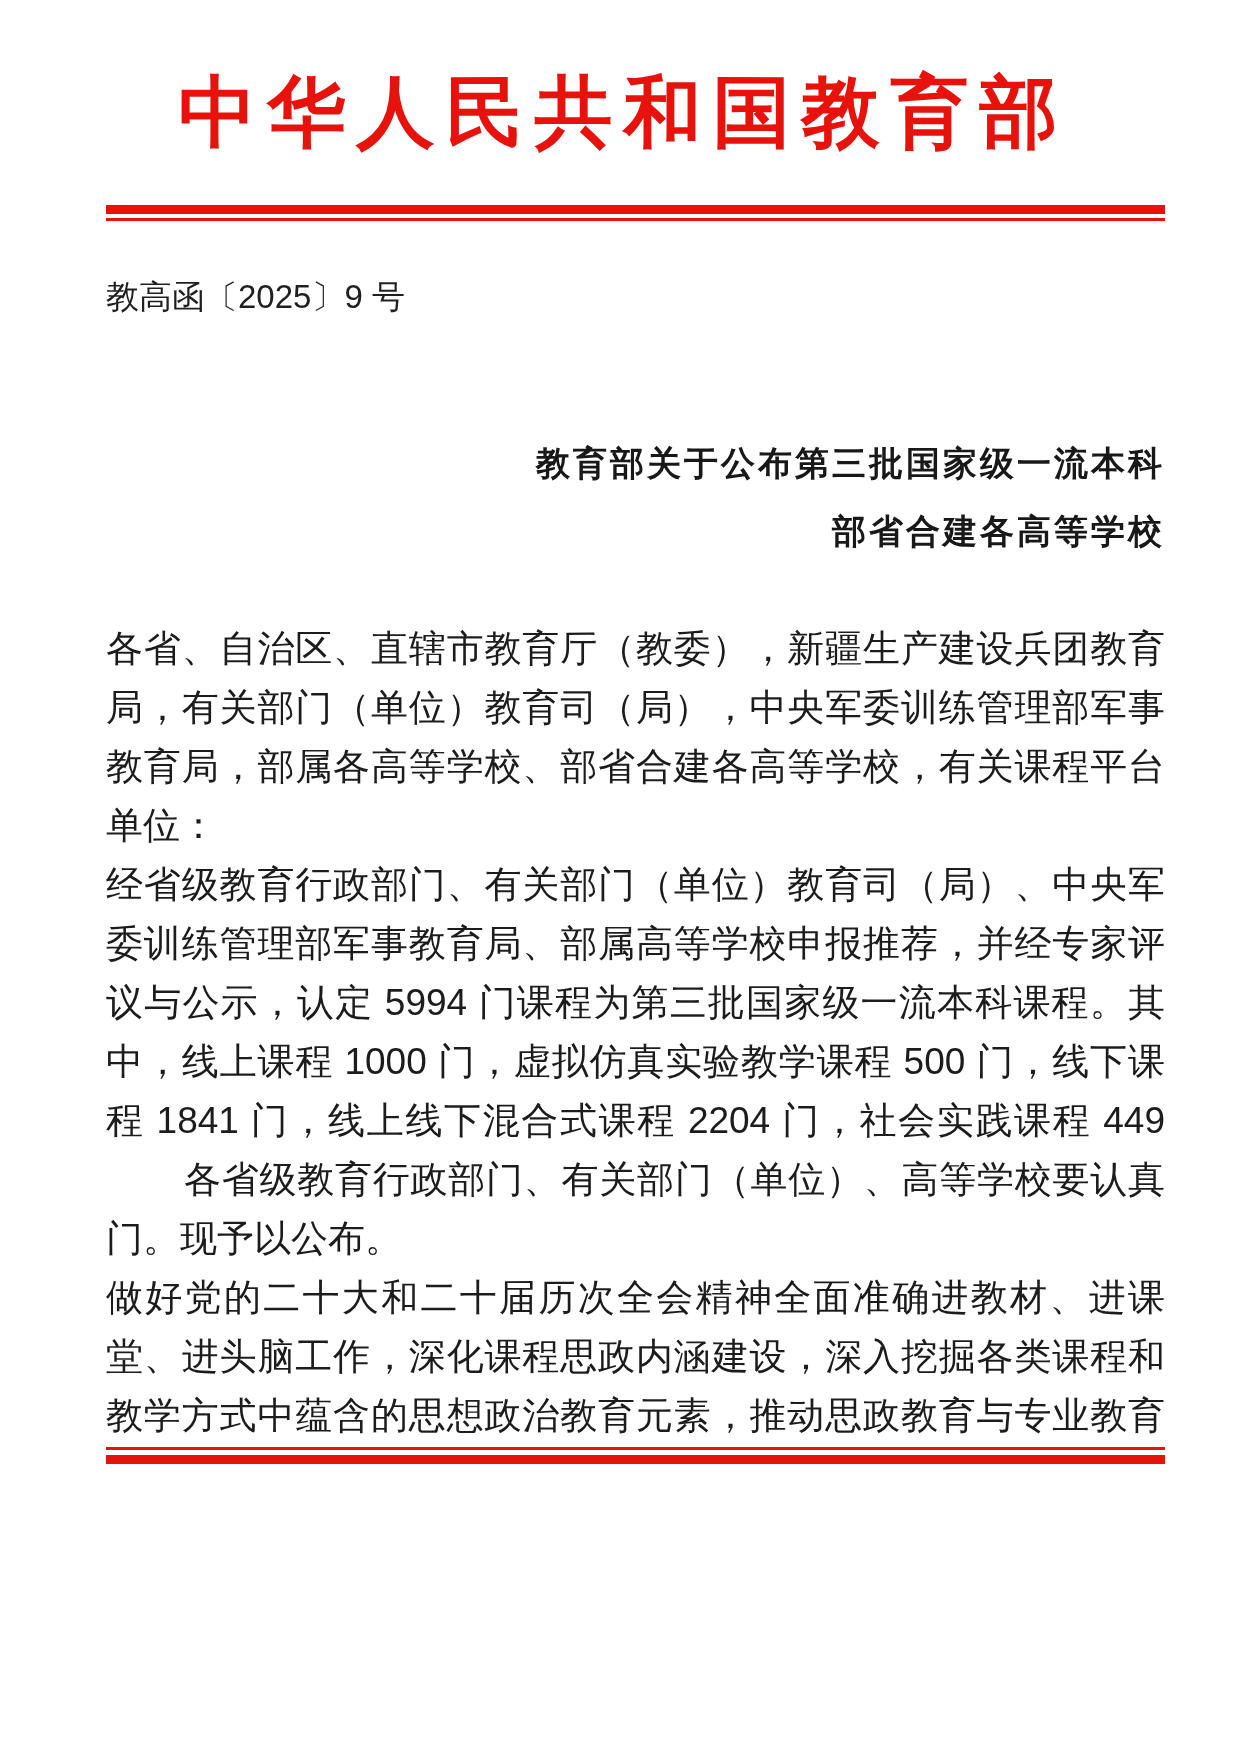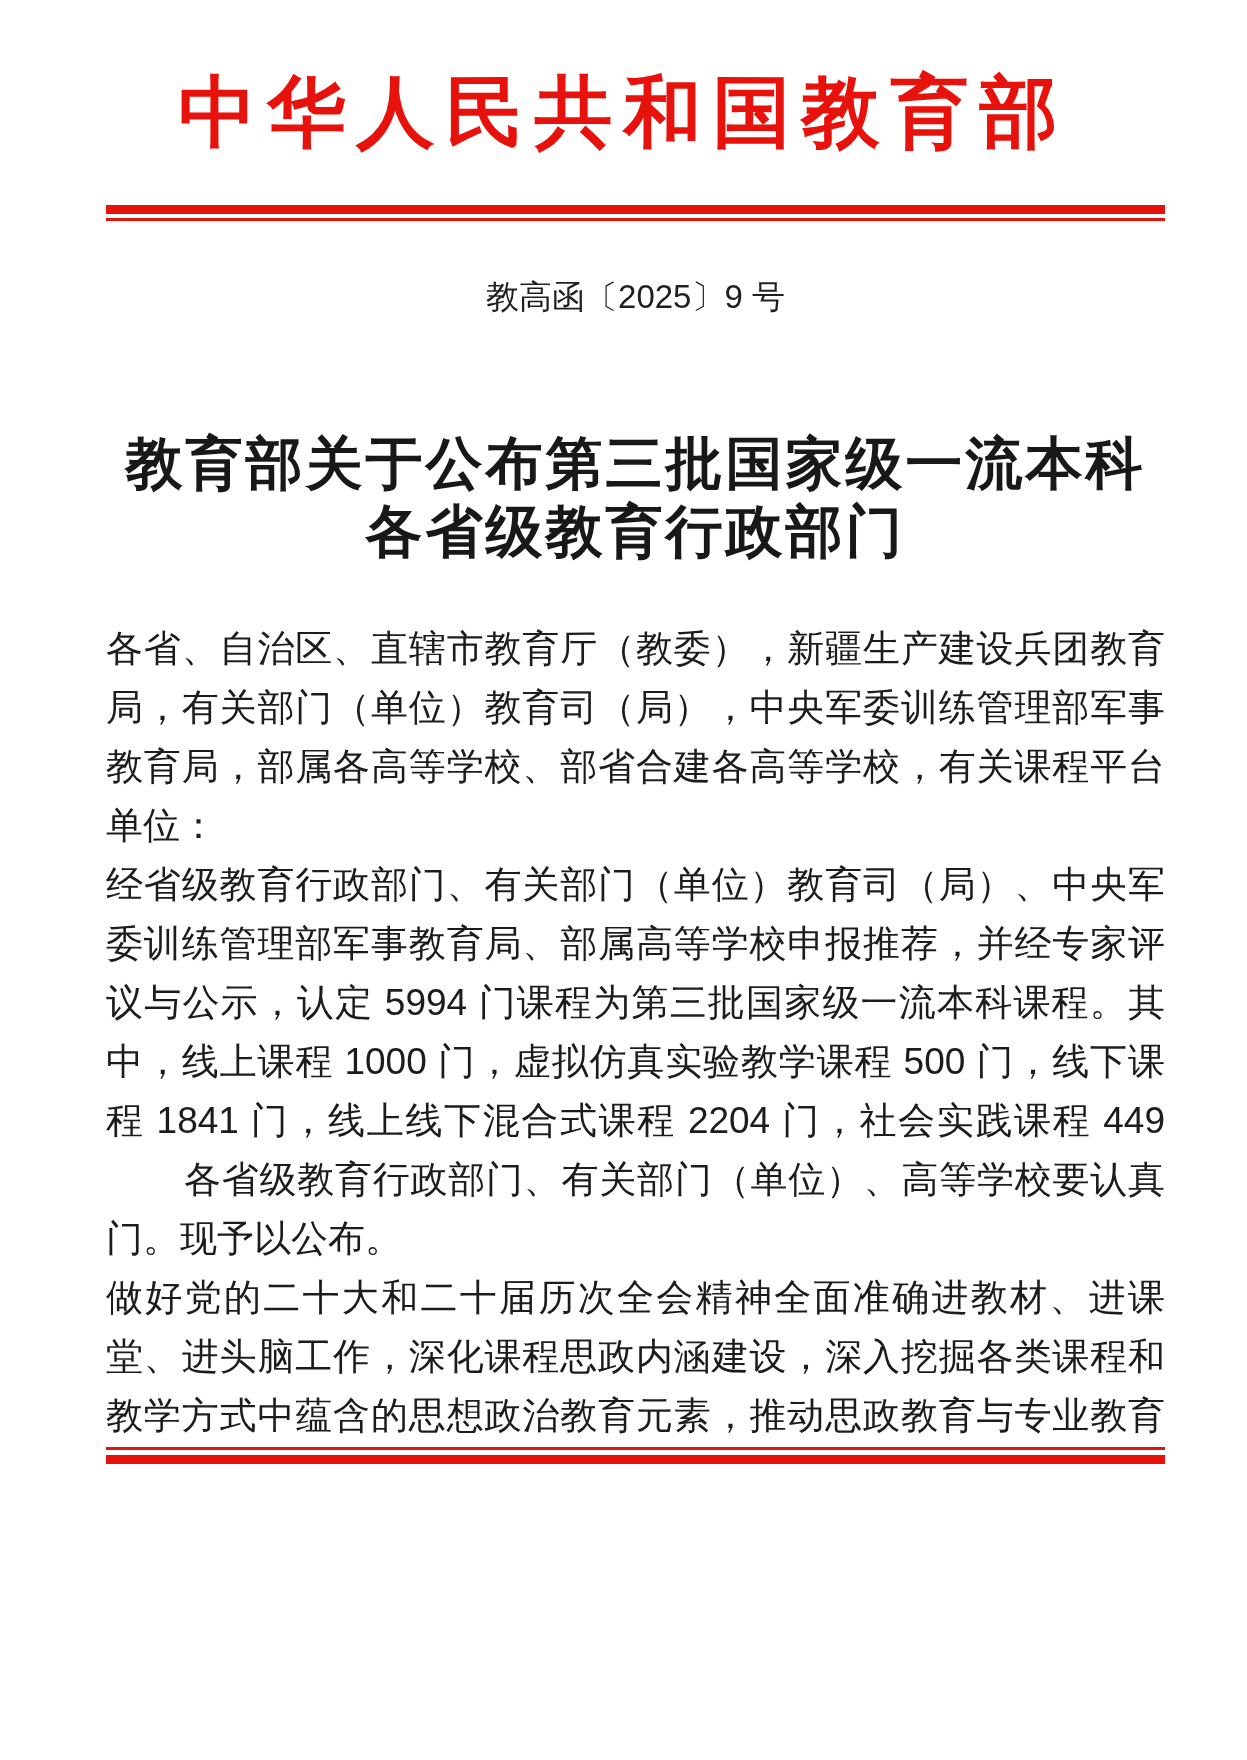--- a/index.html
+++ b/index.html
@@ -34,29 +34,29 @@
     white-space: nowrap;
   }
   .rule-header { margin-top: 45px; }
   .rule-thick { height: 9px; background: var(--red); }
   .rule-thin  { height: 3px; background: var(--red); margin-top: 4px; }
   
   .doc-number {
     margin-top: 56px;
     line-height: 40px;
     font-size: 33px;
-    text-align: center;
+    text-align: left;
     white-space: nowrap;
   }
   
   .doc-title {
     margin-top: 112px;
-    text-align: center;
+    text-align: right;
     font-weight: bold;
-    font-size: 57px;
+    font-size: 34px;
     line-height: 68px;
     letter-spacing: 3px;
     color: #181818;
   }
   
   .body-text {
     margin-top: 54px;
     font-size: 37px;
     color: #1c1c1c;
   }
@@ -87,21 +87,21 @@
 
     <div class="rule-header">
       <div class="rule-thick"></div>
       <div class="rule-thin"></div>
     </div>
 
     <div class="doc-number">教高函〔2025〕9 号</div>
 
     <div class="doc-title">
       <div>教育部关于公布第三批国家级一流本科</div>
-      <div>各省级教育行政部门</div>
+      <div>部省合建各高等学校</div>
     </div>
 
     <div class="body-text">
       <div class="line">各省、自治区、直辖市教育厅（教委），新疆生产建设兵团教育</div>
       <div class="line">局，有关部门（单位）教育司（局），中央军委训练管理部军事</div>
       <div class="line">教育局，部属各高等学校、部省合建各高等学校，有关课程平台</div>
       <div class="line short">单位：</div>
       <div class="line">经省级教育行政部门、有关部门（单位）教育司（局）、中央军</div>
       <div class="line">委训练管理部军事教育局、部属高等学校申报推荐，并经专家评</div>
       <div class="line">议与公示，认定 5994 门课程为第三批国家级一流本科课程。其</div>

